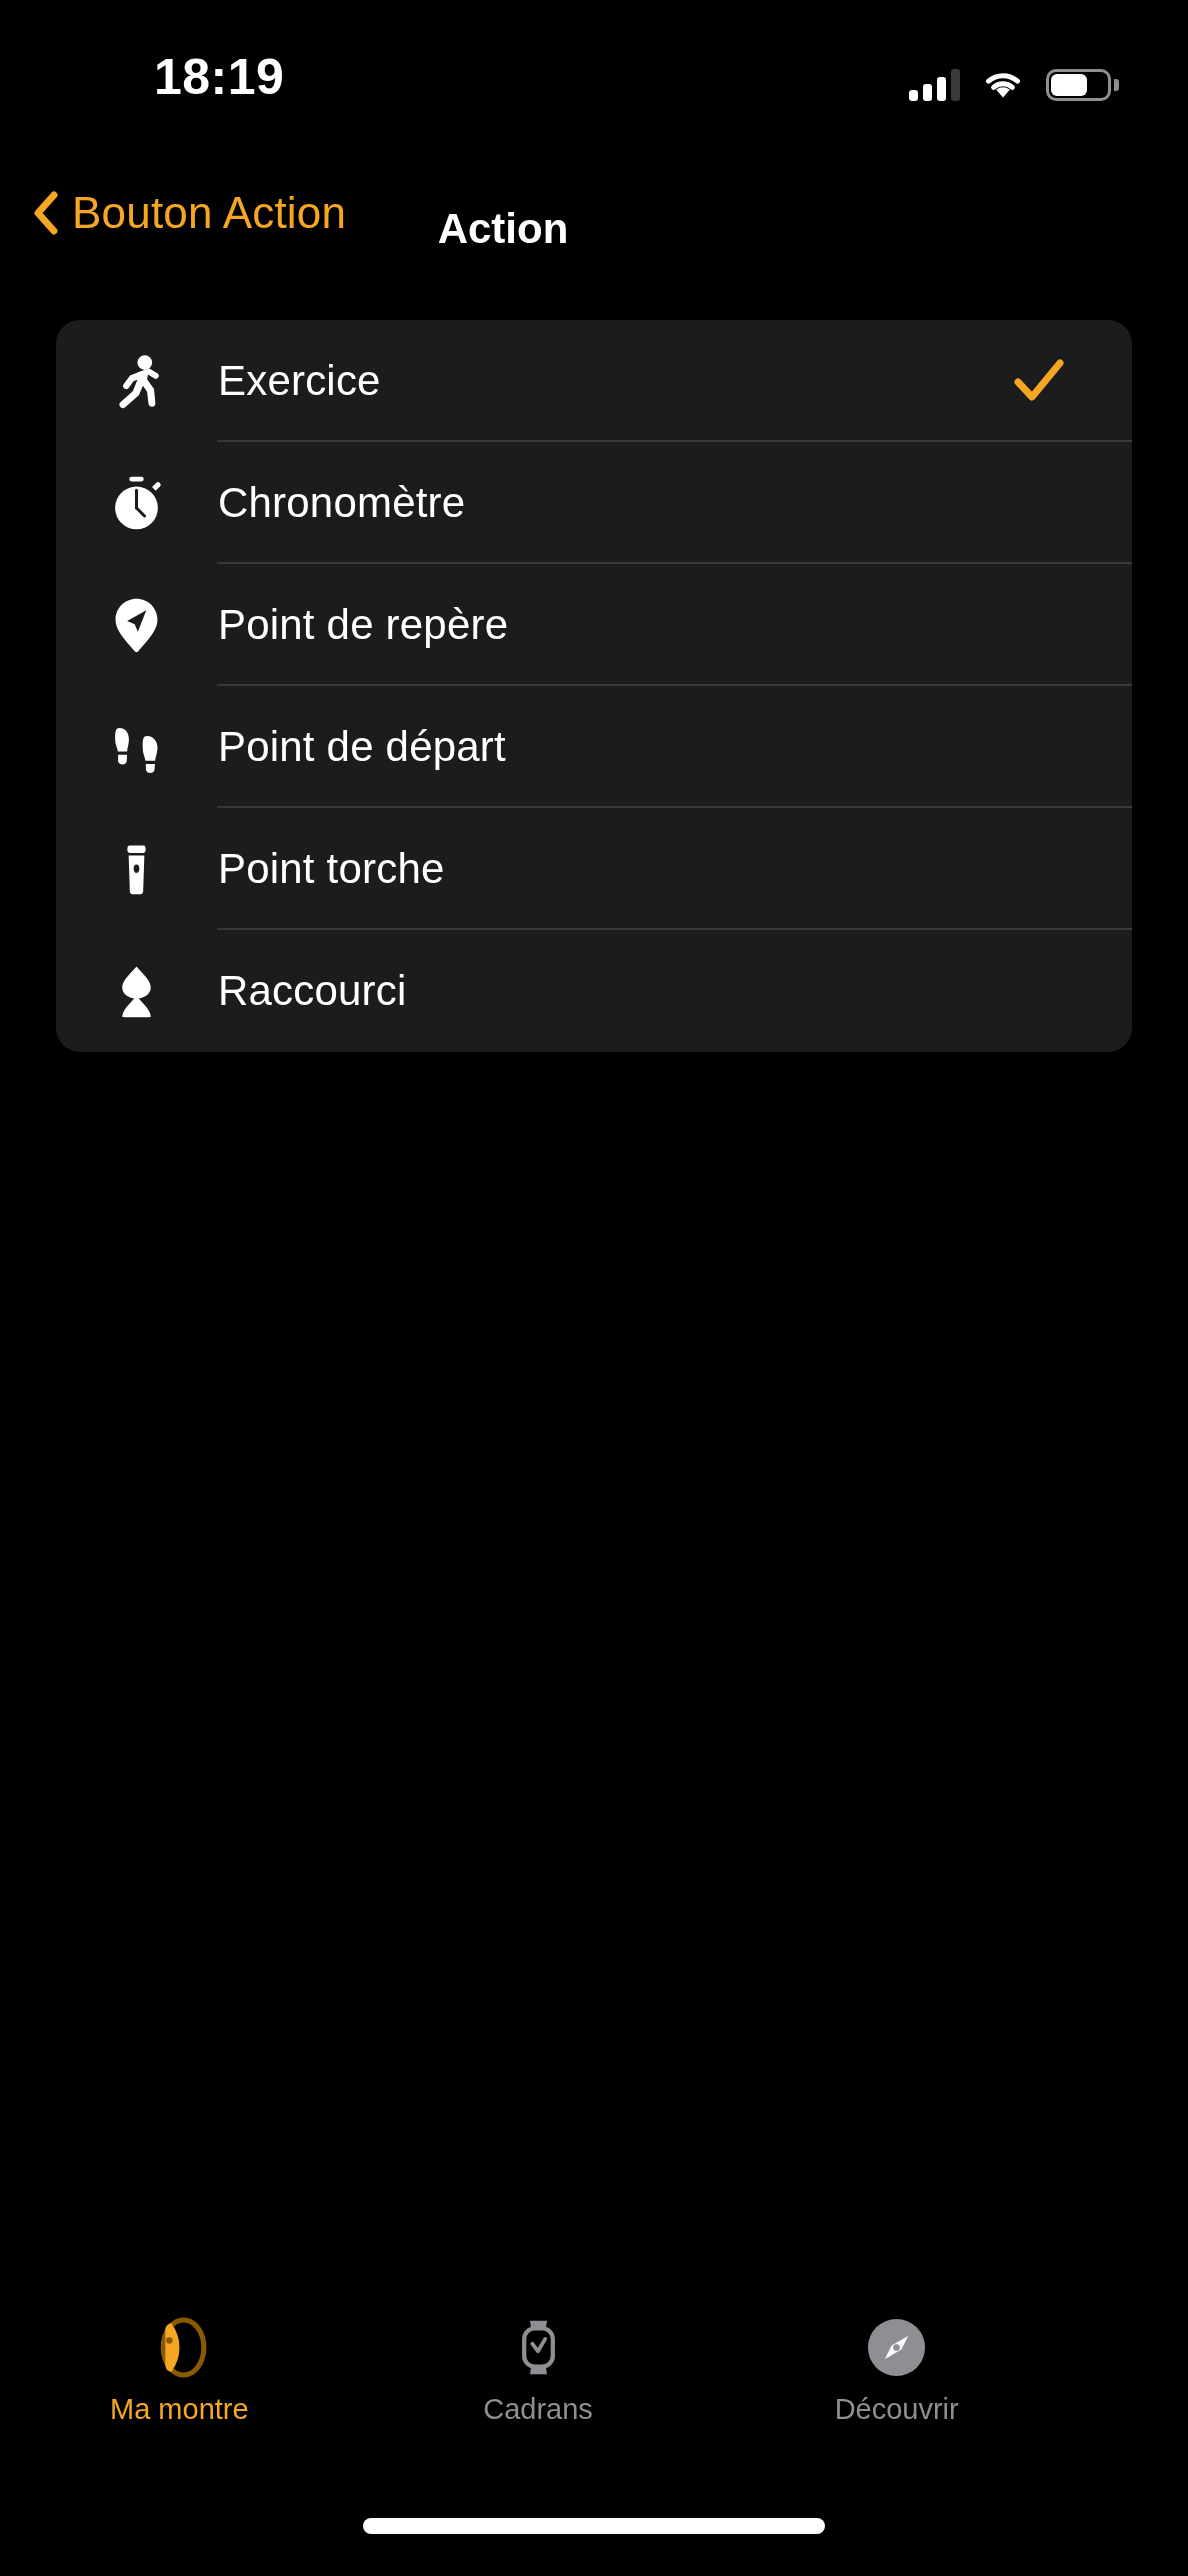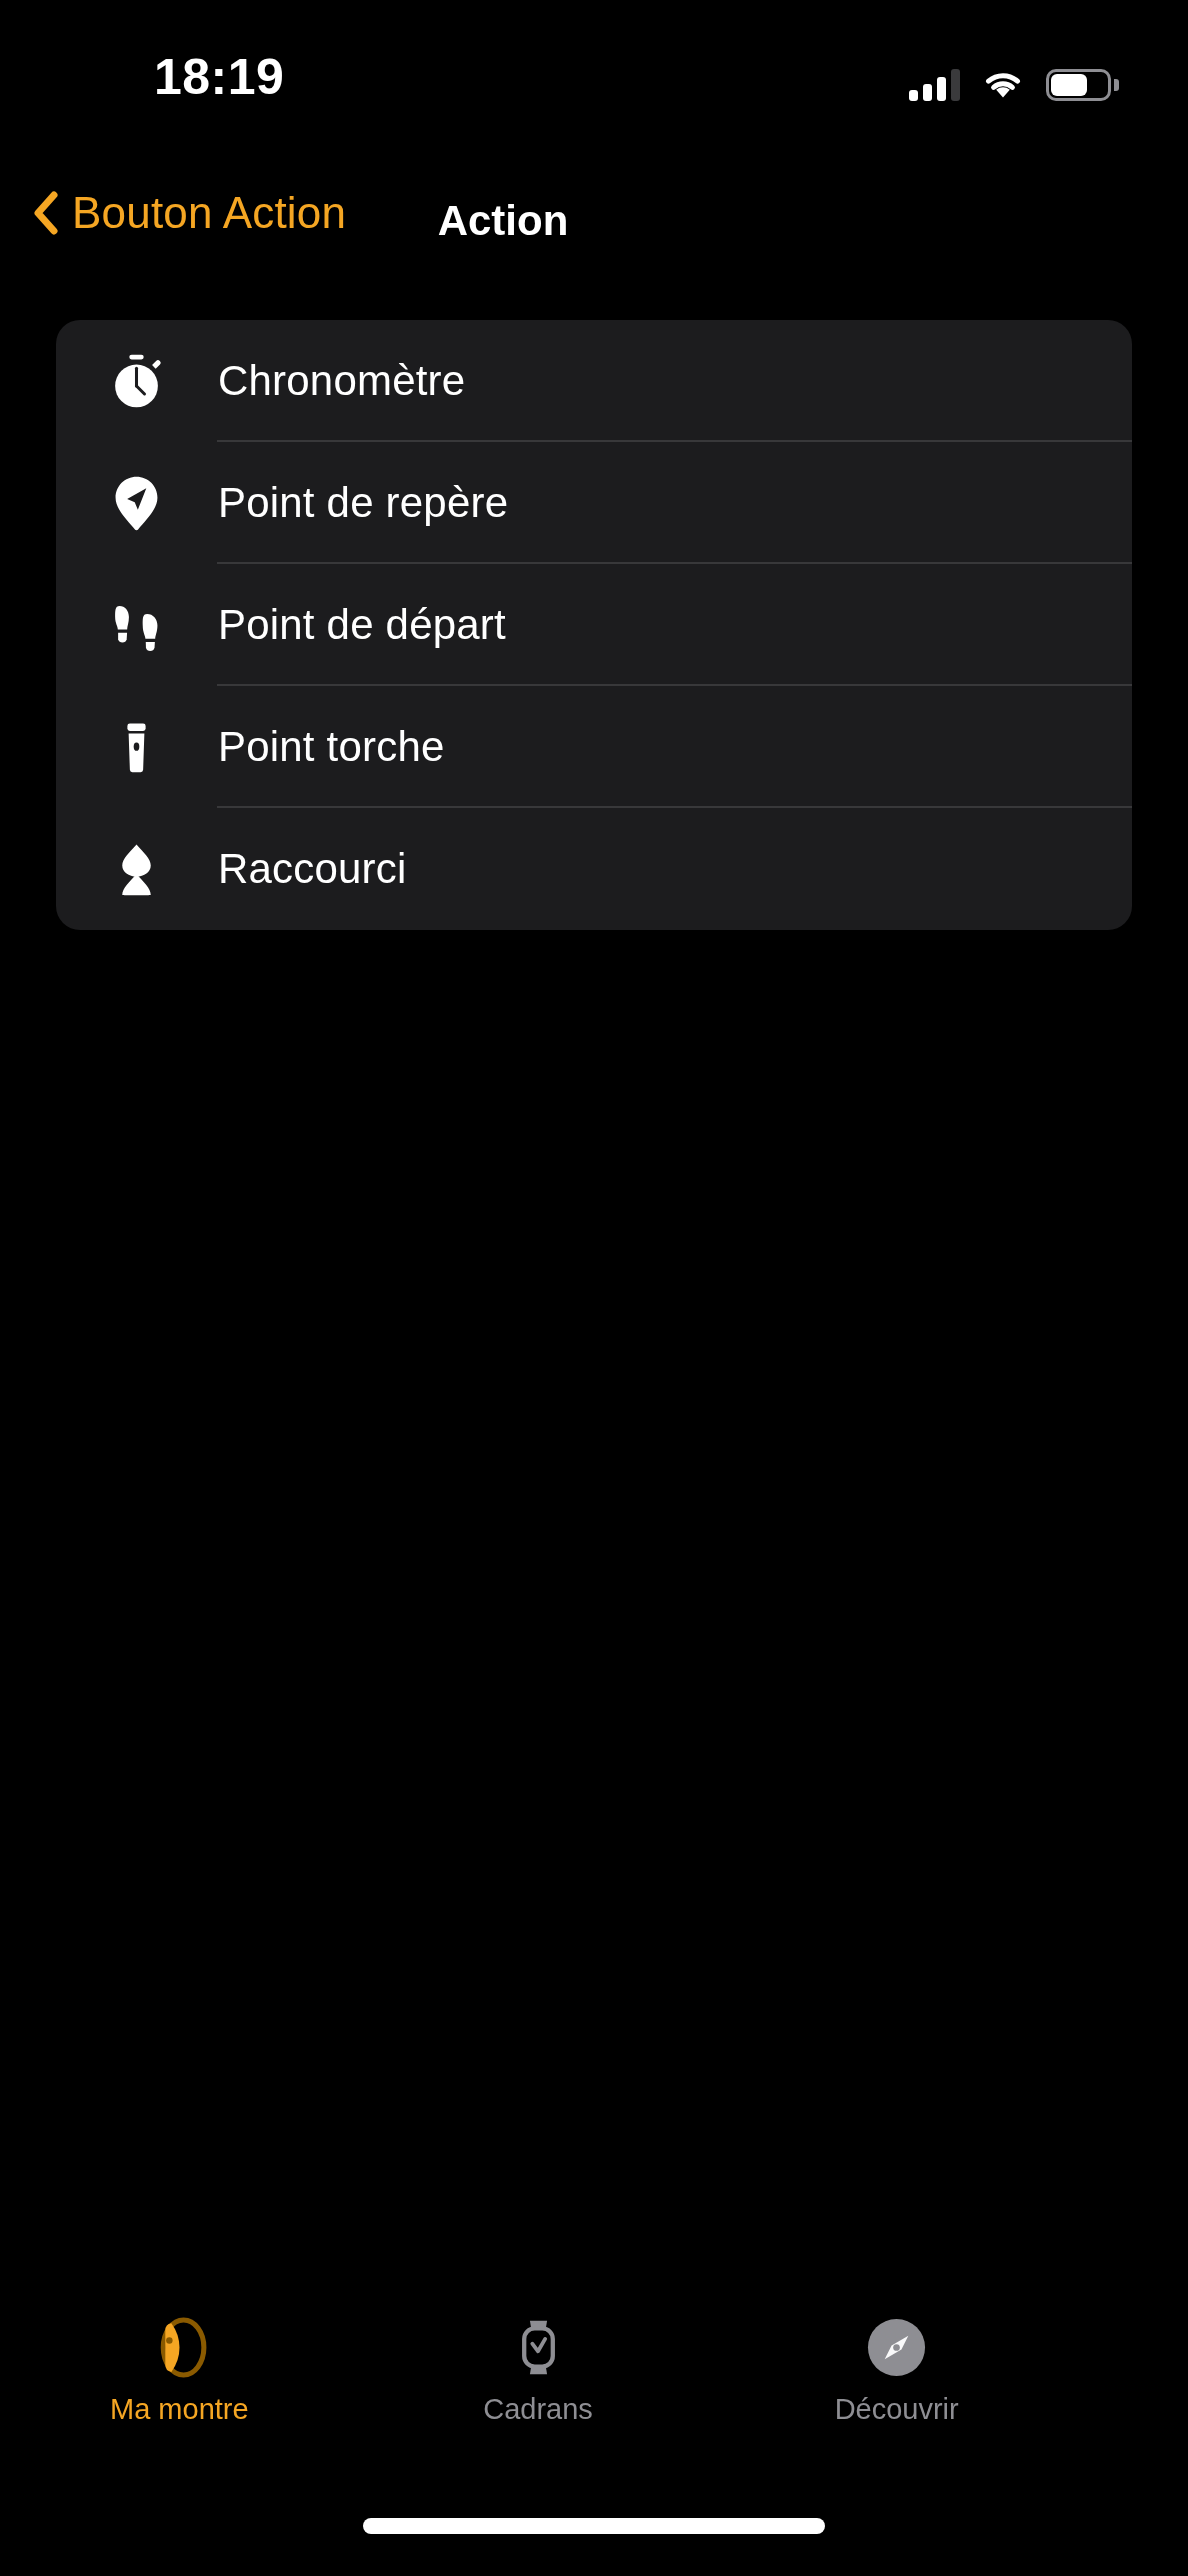--- a/index.html
+++ b/index.html
@@ -51,21 +51,21 @@
   }
   .nav-back {
     position:absolute; left:32px; top:0; height:109px;
     display:flex; align-items:center; gap:14px; cursor:pointer;
   }
   .nav-back .chev { width:26px; height:44px; }
   .nav-back-label {
     font-size:44px; color:#f5a623; letter-spacing:0.2px;
   }
   .nav-title {
-    position:absolute; left:0; top:8px; width:1006px; height:109px;
+    position:absolute; left:0; top:16px; width:1006px; height:109px;
     display:flex; align-items:center; justify-content:center;
     font-size:42px; font-weight:bold; color:#fff;
   }
 
   
   .card {
     position:absolute; left:56px; top:320px; width:1076px;
     background:#1c1c1e; border-radius:24px; overflow:hidden;
   }
   .row {
@@ -150,20 +150,35 @@
           <path d="M22 4 L6 22 L22 40" fill="none" stroke="#f5a623" stroke-width="7" stroke-linecap="round" stroke-linejoin="round"></path>
         </svg>
       </span>
       <span class="nav-back-label">Bouton Action</span>
     </div>
     <div class="nav-title">Action</div>
   </div>
 
   <div class="card">
 
+    <div class="row">
+      <span class="row-icon">
+        <svg viewBox="0 0 64 64" width="59" height="59" fill="#fff">
+          <circle cx="41" cy="11.5" r="8"></circle>
+          <path d="M36.5 21 L25 25.5 L18 35 a3.4 3.4 0 0 0 5.4 4.1 L29 31.5 L33 30 L28 42.5 L14.5 54.5 a3.8 3.8 0 0 0 5.2 5.5 L34.5 47 L39 36.5 L43.5 43 L45 56.5 a3.8 3.8 0 0 0 7.5-.9 L51 40 L43.5 29.5 L44.5 24.5 L51.5 28.8 a3.3 3.3 0 0 0 3.4-5.6 L46 18 Z"></path>
+        </svg>
+      </span>
+      <span class="row-label">Exercice</span>
+      <span class="row-check">
+        <svg viewBox="0 0 52 52" width="52" height="52">
+          <path d="M5 27 L19 42 L47 8" fill="none" stroke="#f5a623" stroke-width="7" stroke-linecap="round" stroke-linejoin="round"></path>
+        </svg>
+      </span>
+      <span class="sep"></span>
+    </div>
 
     <div class="row">
       <span class="row-icon">
         <svg viewBox="0 0 64 64" width="57" height="57" fill="#fff">
           <path d="M26.5 2 h11 a2.6 2.6 0 0 1 0 5.2 h-11 a2.6 2.6 0 0 1 0-5.2 Z"></path>
           <path d="M49.5 13.5 l4.5-4.5 a2.9 2.9 0 1 1 4.1 4.1 l-4.6 4.6 Z"></path>
           <circle cx="32" cy="37" r="24"></circle>
           <path d="M32 17 v20" fill="none" stroke="#1c1c1e" stroke-width="3.4" stroke-linecap="round"></path>
           <path d="M32 37 l9 9" fill="none" stroke="#1c1c1e" stroke-width="3.4" stroke-linecap="round"></path>
         </svg>

